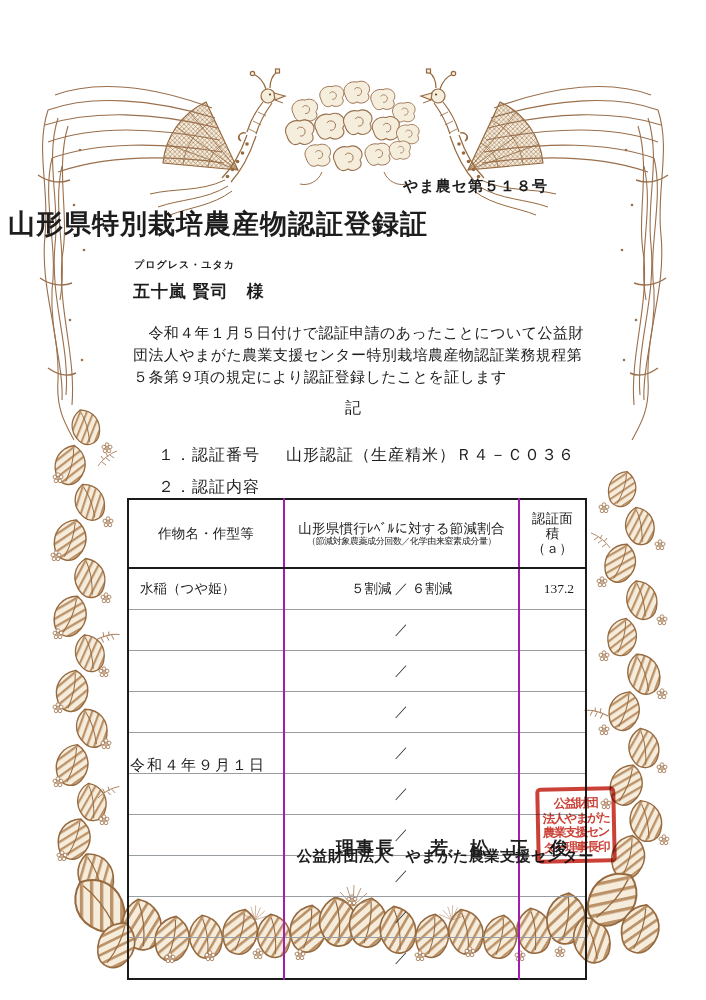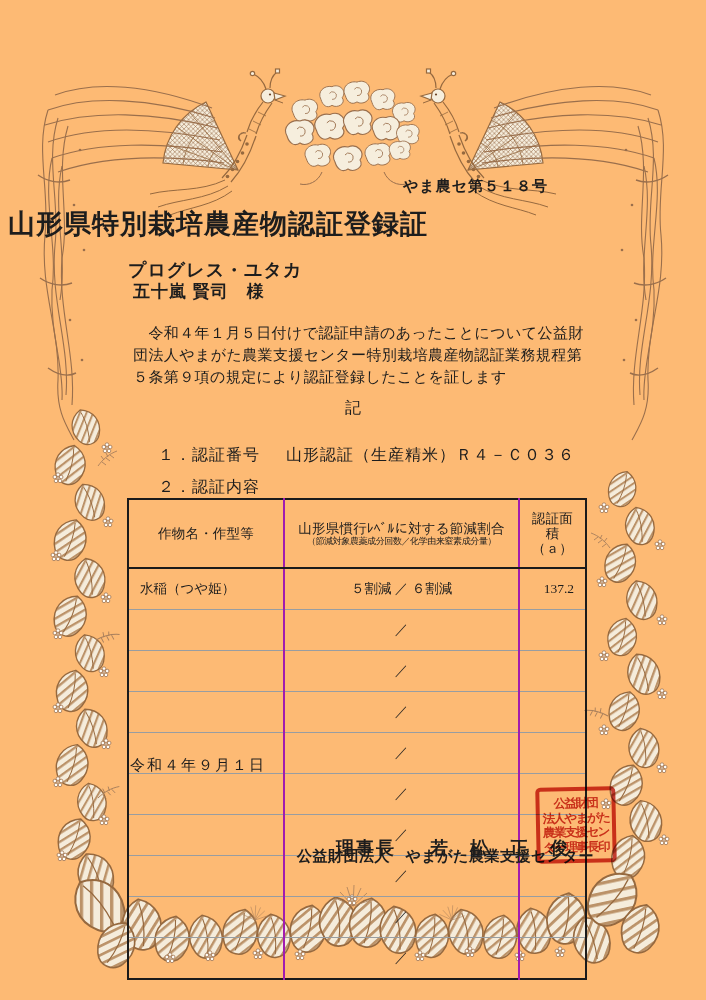--- a/index.html
+++ b/index.html
@@ -1,29 +1,29 @@
 <!DOCTYPE html>
 <html><head>
 <meta charset="utf-8">
 <style>
   html,body{margin:0;padding:0;background:#e9e9e9;}
   .page{
     position:relative;width:706px;height:1000px;margin:0 auto;
-    background:#fdba74;overflow:hidden;
+    background:#ffffff;overflow:hidden;
     font-family:"Liberation Serif","DejaVu Serif",serif;color:#1d1d1d;
   }
   .border-svg{position:absolute;left:0;top:0;width:706px;height:1000px;z-index:0;}
   .abs{position:absolute;z-index:1;}
   .doc-number{top:177px;left:0;width:548px;text-align:right;
     font-family:"Liberation Sans","DejaVu Sans",sans-serif;font-weight:bold;
     font-size:15px;letter-spacing:1px;}
   .cert-title{top:206px;left:8px;width:706px;text-align:left;
     font-size:27px;font-weight:600;letter-spacing:1px;font-family:Liberation Serif, serif;}
-  .recipient-company{top:258px;left:128px;
-    font-family:"Liberation Sans","DejaVu Sans",sans-serif;font-weight:bold;font-size:18px;letter-spacing:1px;}
+  .recipient-company{top:258px;left:134px;
+    font-family:"Liberation Sans","DejaVu Sans",sans-serif;font-weight:bold;font-size:10px;letter-spacing:1px;}
   .recipient-name{top:280px;left:133px;
     font-family:"Liberation Sans","DejaVu Sans",sans-serif;font-weight:bold;font-size:17px;letter-spacing:1px;}
   .body-par{top:322px;left:133px;width:450px;font-size:15px;line-height:22px;}
   .body-par div{white-space:nowrap;letter-spacing:0.4px;}
   .record-marker{top:398px;left:0;width:706px;text-align:center;font-size:16px;}
   .item-line{font-size:16px;letter-spacing:1px;margin-left:20px;}
   .item1{top:445px;left:138px;}
   .item1 .val{margin-left:26px;}
   .item2{top:477px;left:138px;}
   table.cert{position:absolute;top:498px;left:127px;width:458px;z-index:1;

